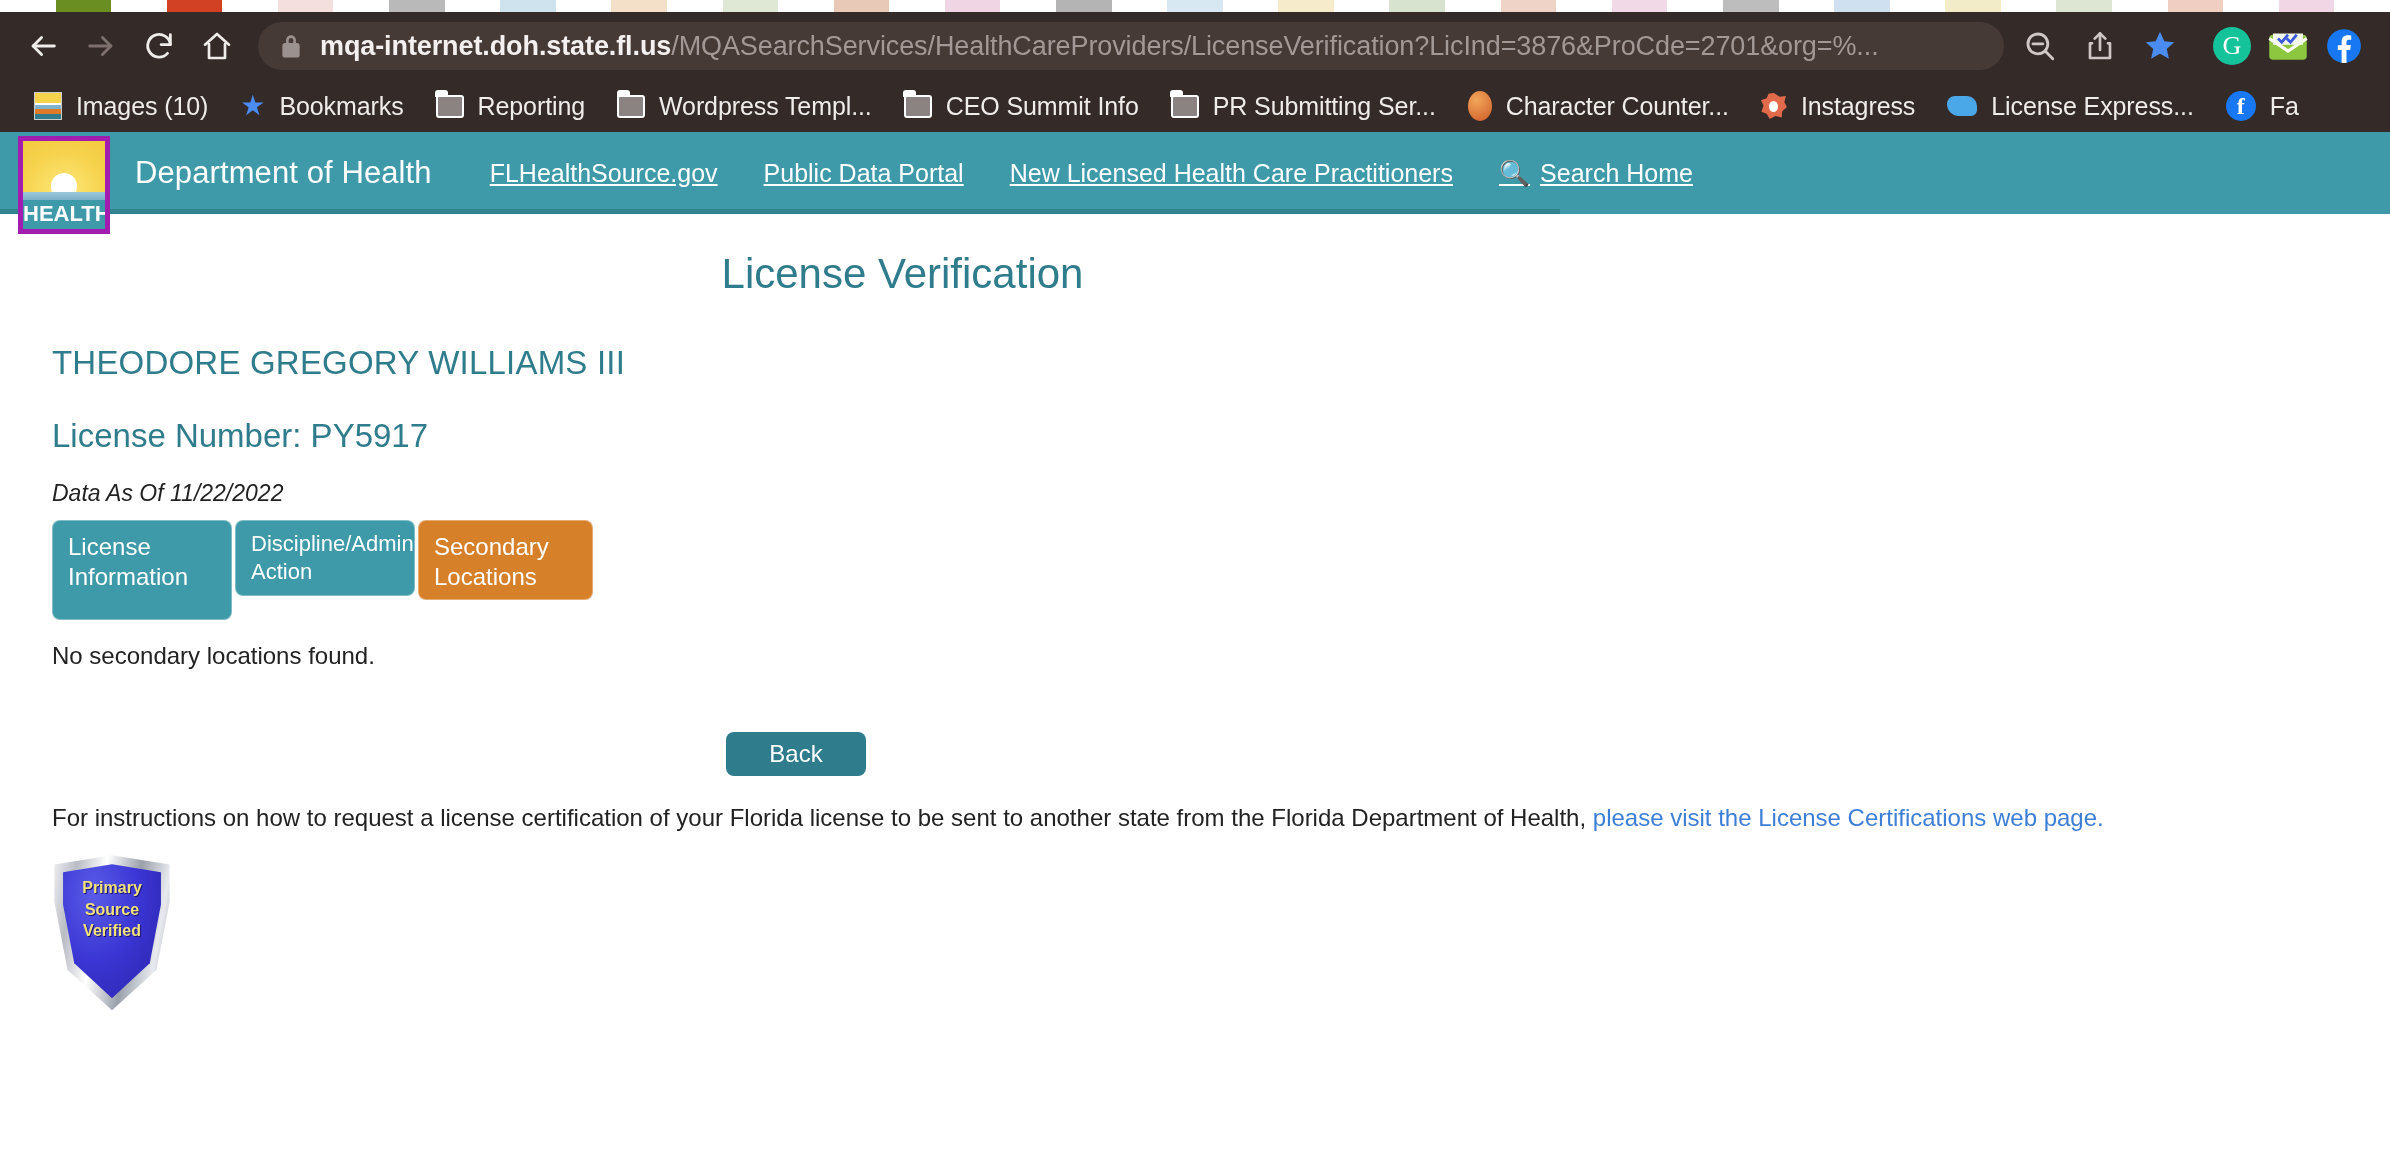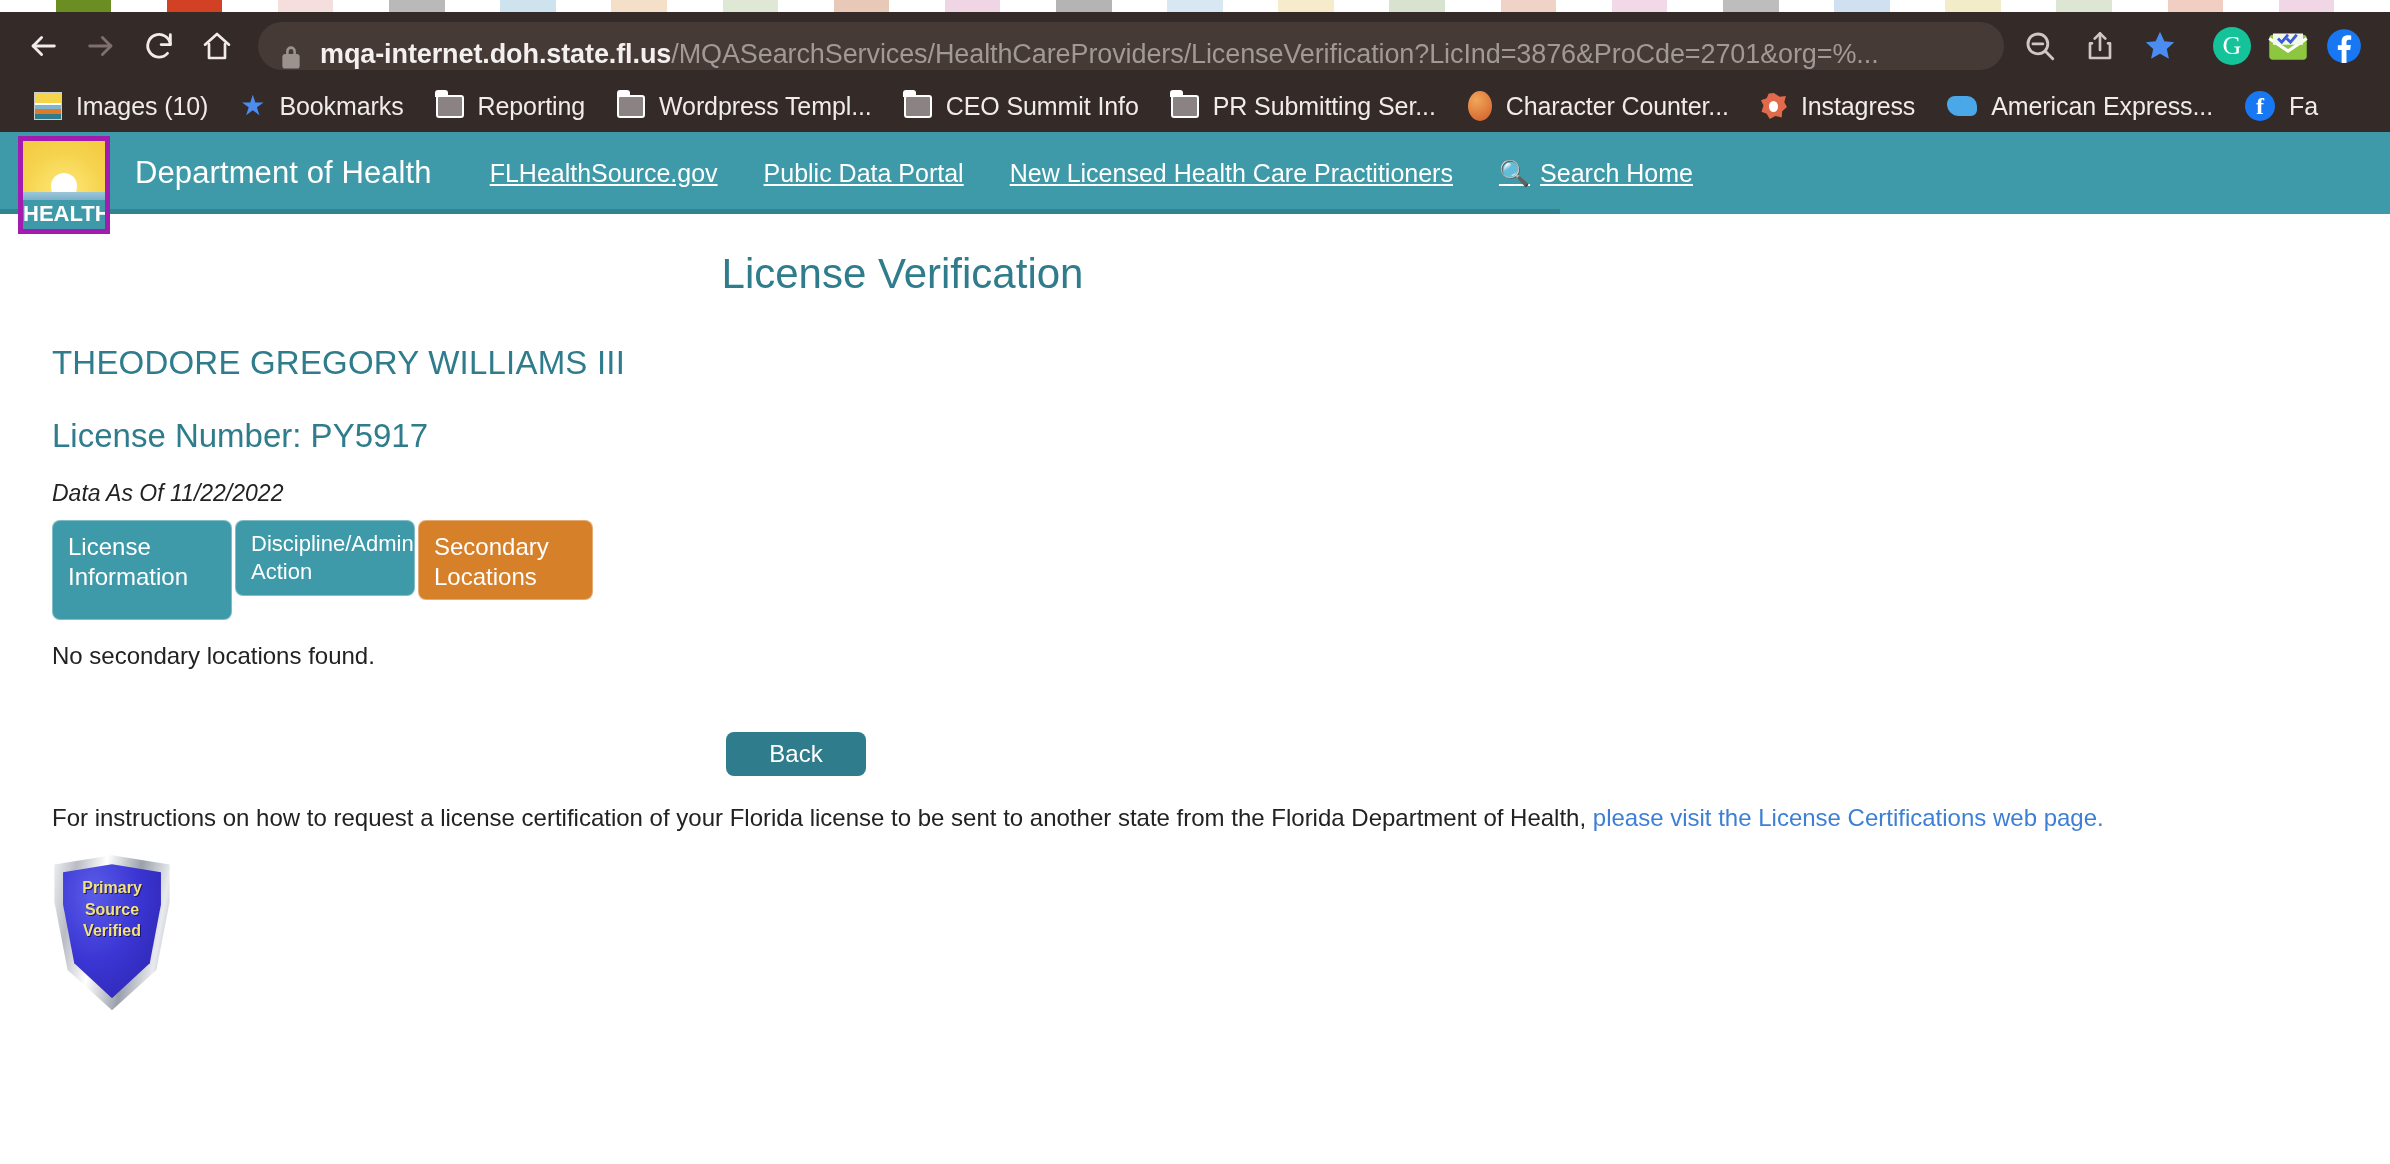--- a/index.html
+++ b/index.html
@@ -37,21 +37,21 @@
     flex: 0 0 auto;
   }
   .nav-btn svg { display: block; }
 
   #omnibox {
     flex: 1 1 auto;
     height: 48px;
     background: #463a37;
     border-radius: 26px;
     display: flex;
-    align-items: flex-end;
+    align-items: center;
     margin-left: 12px;
     margin-right: 6px;
     padding: 0 22px;
     min-width: 0;
     overflow: hidden;
   }
   #lock-icon { flex: 0 0 auto; margin-right: 18px; display:block; }
   #url-text {
     font-size: 27px;
     color: #d8d2d0;
@@ -465,21 +465,21 @@
         <span class="bm-label">Character Counter...</span>
       </div>
       <div class="bm">
         <div class="bm-ico" style="width: 26px; height: 26px; background: rgb(224, 106, 74); clip-path: polygon(50% 0px, 72% 14%, 96% 12%, 90% 36%, 100% 54%, 82% 70%, 80% 94%, 56% 88%, 34% 100%, 22% 80%, 2% 72%, 10% 48%, 0px 28%, 22% 20%, 30% 2%);">
           <div style="width: 9px; height: 11px; border-radius: 50%; background: rgb(255, 255, 255); margin: 8px auto 0px;"></div>
         </div>
         <span class="bm-label">Instagress</span>
       </div>
       <div class="bm">
         <div class="bm-ico" style="width: 30px; height: 20px; background: rgb(74, 168, 232); border-radius: 8px 10px 6px 12px;"></div>
-        <span class="bm-label">American Express...</span>
+        <span class="bm-label">License Express...</span>
       </div>
       <div class="bm">
         <div class="bm-ico" style="width: 30px; height: 30px; border-radius: 50%; background: rgb(24, 119, 242); color: rgb(255, 255, 255); font: 700 24px / 30px &quot;Liberation Serif&quot;, serif; text-align: center;">f</div>
         <span class="bm-label">Fa</span>
       </div>
     </div>
 </div>
 
 <div id="site-header">
   <div id="logo">

